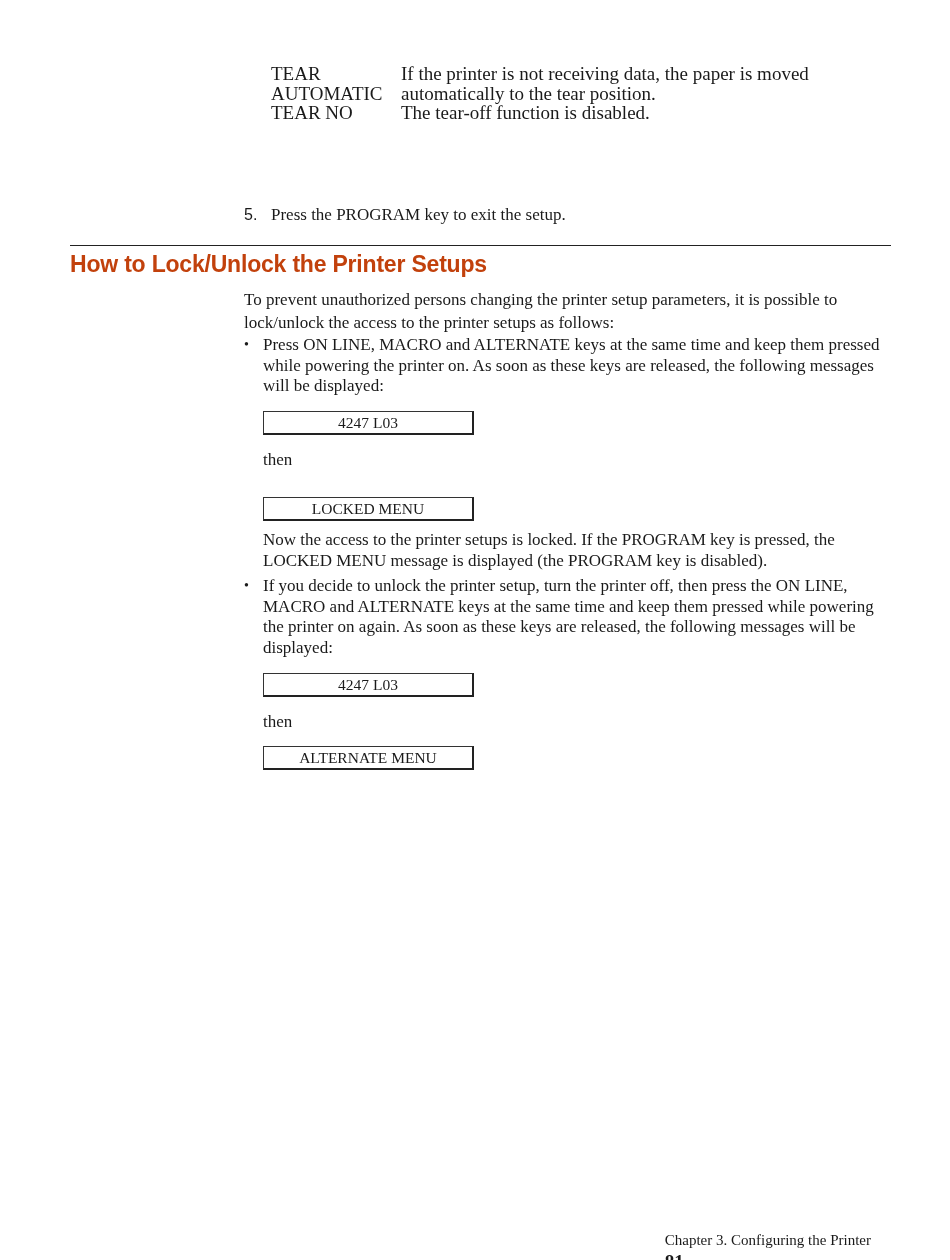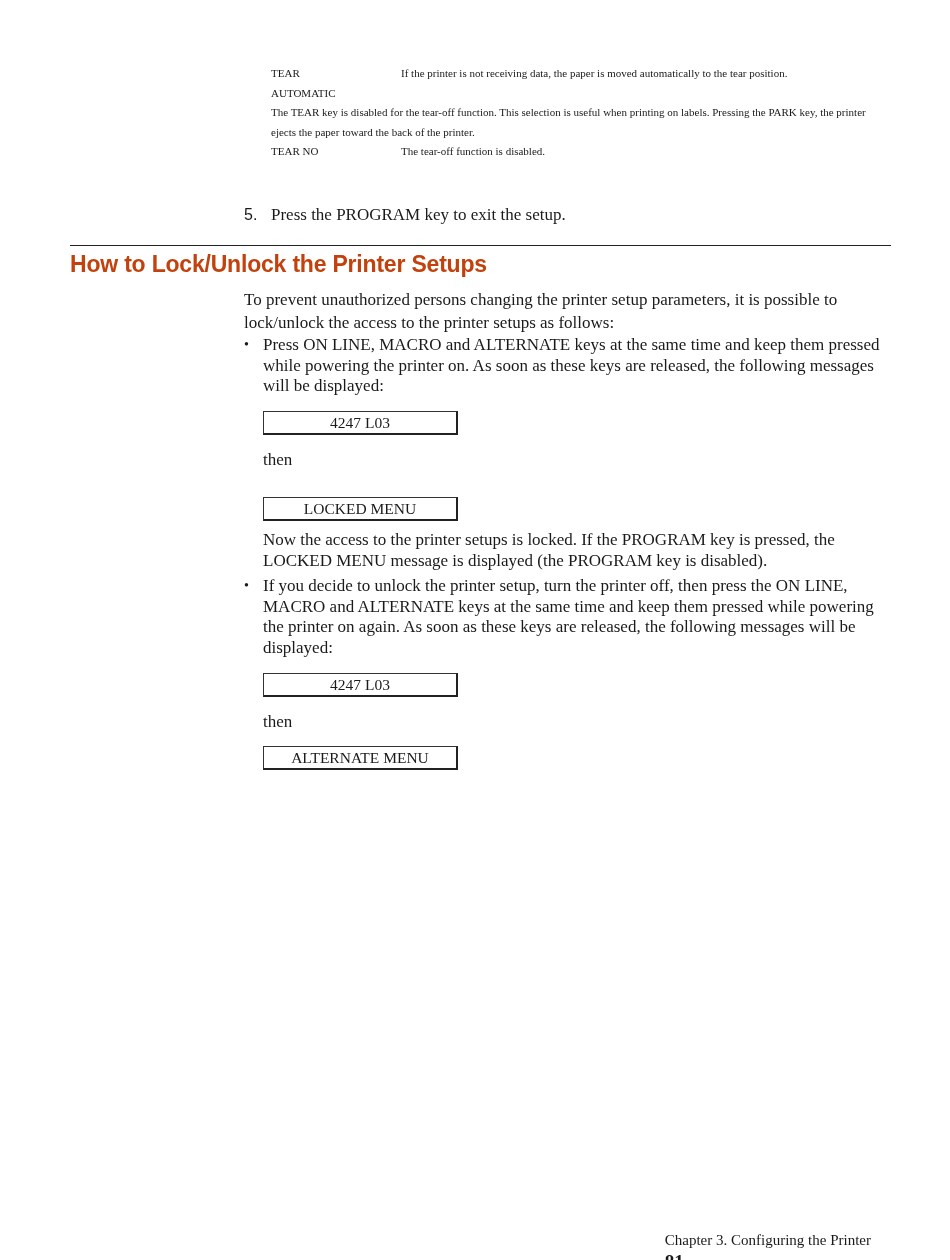--- a/index.html
+++ b/index.html
@@ -5,21 +5,21 @@
   html, body { margin: 0; padding: 0; background: #ffffff; }
   body {
     width: 950px; height: 1260px; position: relative; overflow: hidden;
     font-family: "Liberation Serif", "DejaVu Serif", serif;
     color: #1a1a1a;
   }
 
   
   .deftable {
     position: absolute; left: 271px; top: 64px; width: 620px;
-    font-size: 11px; line-height: 19.5px;
+    font-size: 19px; line-height: 19.5px;
   }
   .defrow { display: flex; }
   .defterm { width: 130px; flex: 0 0 130px; }
   .defdesc { flex: 1; }
 
   
   .step {
     position: absolute; left: 244px; top: 204px; font-size: 17px; line-height: 21px;
     display: flex;
   }
@@ -44,21 +44,21 @@
 
   .bullet { position: absolute; left: 244px; width: 650px; font-size: 17px; line-height: 20.5px; display: flex; }
   .bullet-mark { width: 19px; flex: 0 0 19px; font-size: 14px; }
   .bullet-text { flex: 1; }
   .b1 { top: 335px; }
   .b2 { top: 576px; }
 
   .indent { position: absolute; left: 263px; width: 630px; font-size: 17px; line-height: 20.5px; }
 
   .display-box {
-    position: absolute; left: 263px; width: 195px; height: 24px;
+    position: absolute; left: 263px; width: 211px; height: 24px;
     border: 1px solid #333;
     border-right: 2px solid #222; border-bottom: 2px solid #222;
     text-align: center; font-size: 15.5px; line-height: 22px;
     box-sizing: border-box;
   }
 
   .footer {
     position: absolute; right: 59px; top: 1229px;
     font-size: 15px; line-height: 22px; display: flex; align-items: baseline; flex-direction: column;
   }
@@ -70,21 +70,20 @@
 
 <div class="deftable">
   <div class="defrow">
     <div class="defterm">
       <div>TEAR</div>
       <div>AUTOMATIC</div>
     </div>
     <div class="defdesc">If the printer is not receiving data, the paper is moved automatically to the tear position.</div>
   </div>
   <div class="defrow">
-    <div class="defdesc">The TEAR key is disabled for the tear-off function. This selection is useful when printing on labels. Pressing the PARK key, the printer ejects the paper toward the back of the printer.</div>
   </div>
   <div class="defrow">
     <div class="defterm">TEAR NO</div>
     <div class="defdesc">The tear-off function is disabled.</div>
   </div>
 </div>
 
 <div class="step">
   <span class="step-num">5.</span>
   <span>Press the PROGRAM key to exit the setup.</span>

